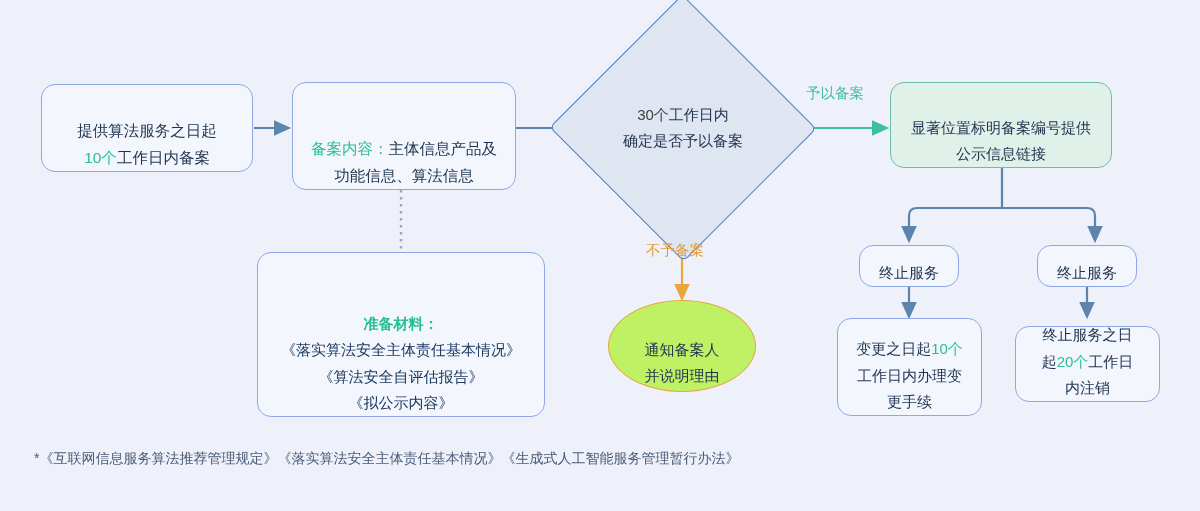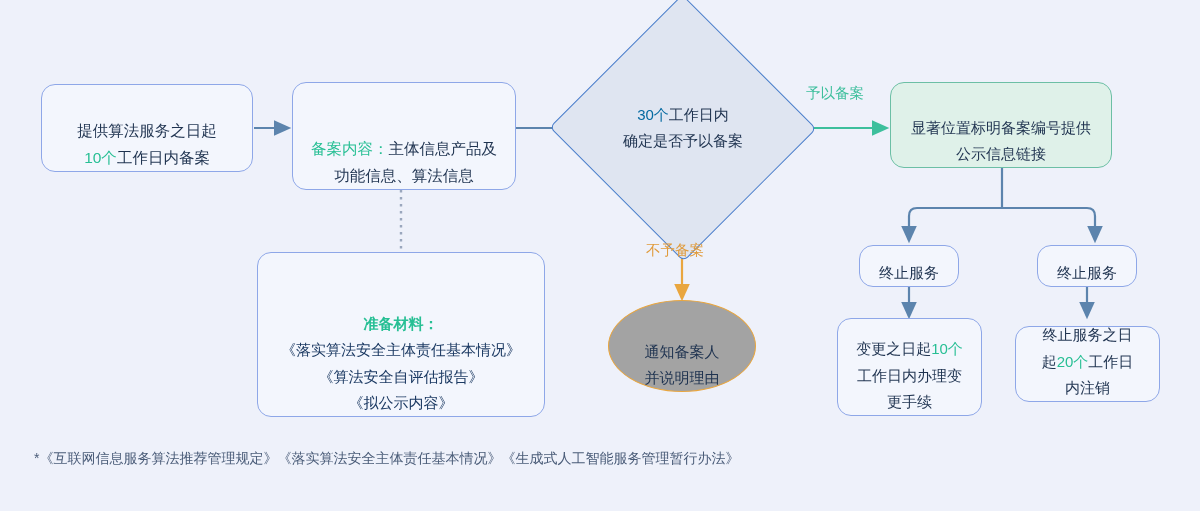--- a/index.html
+++ b/index.html
@@ -21,39 +21,40 @@
     background:#f3f6fd;
     border-radius:14px;
   }
   .gbox{
     border:1.4px solid #6cbfa5;
     background:#dff1e9;
     border-radius:14px;
   }
   .ellipse{
     border:1.6px solid #e9a63f;
-    background:#a3a3a3;
+    background:#bef264;
     border-radius:50%;
+    font-family:Liberation Mono, monospace;
   }
   .diamond-wrap{position:absolute;}
   .diamond-shape{
     position:absolute;left:0;top:0;width:100%;height:100%;
     background:#dfe5f1;
     border:1.5px solid #4a7ecb;
     transform:rotate(45deg);
     box-sizing:border-box;
     border-radius:6px;
   }
   .diamond-text{position:absolute;left:0;top:0;width:100%;height:100%;
     display:flex;align-items:center;justify-content:center;text-align:center;}
 
   .t{color:#1f3350;font-size:15.5px;line-height:1.75;white-space:nowrap;}
   .t.small{font-size:15px;}
   .accent-green{color:#27bf94;}
-  .accent-blue{color:#0369a1;}
+  .accent-blue{color:#404040;}
   .doc{color:#1c3a63;}
 
   .edge-label{position:absolute;font-size:14.5px;white-space:nowrap;}
   .lbl-green{color:#3dbf9c;}
   .lbl-orange{color:#e09b3c;}
 
   .footnote{
     position:absolute;left:34px;top:450px;
     font-size:14px;color:#4a5c78;white-space:nowrap;
   }

